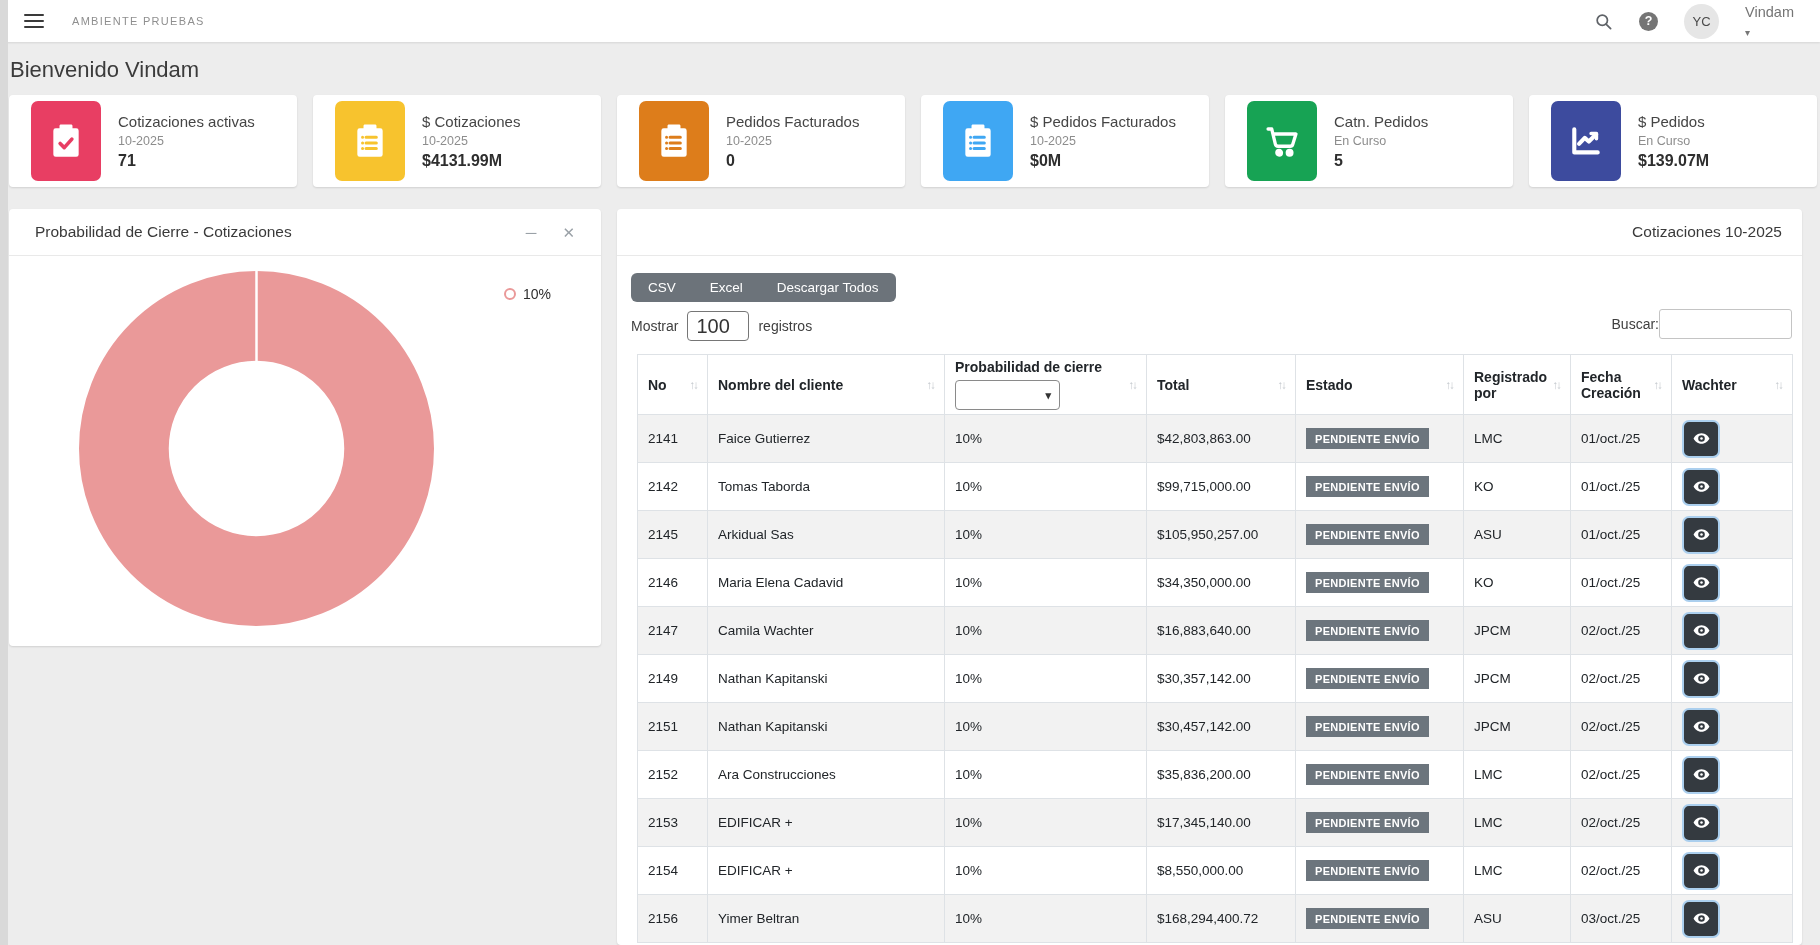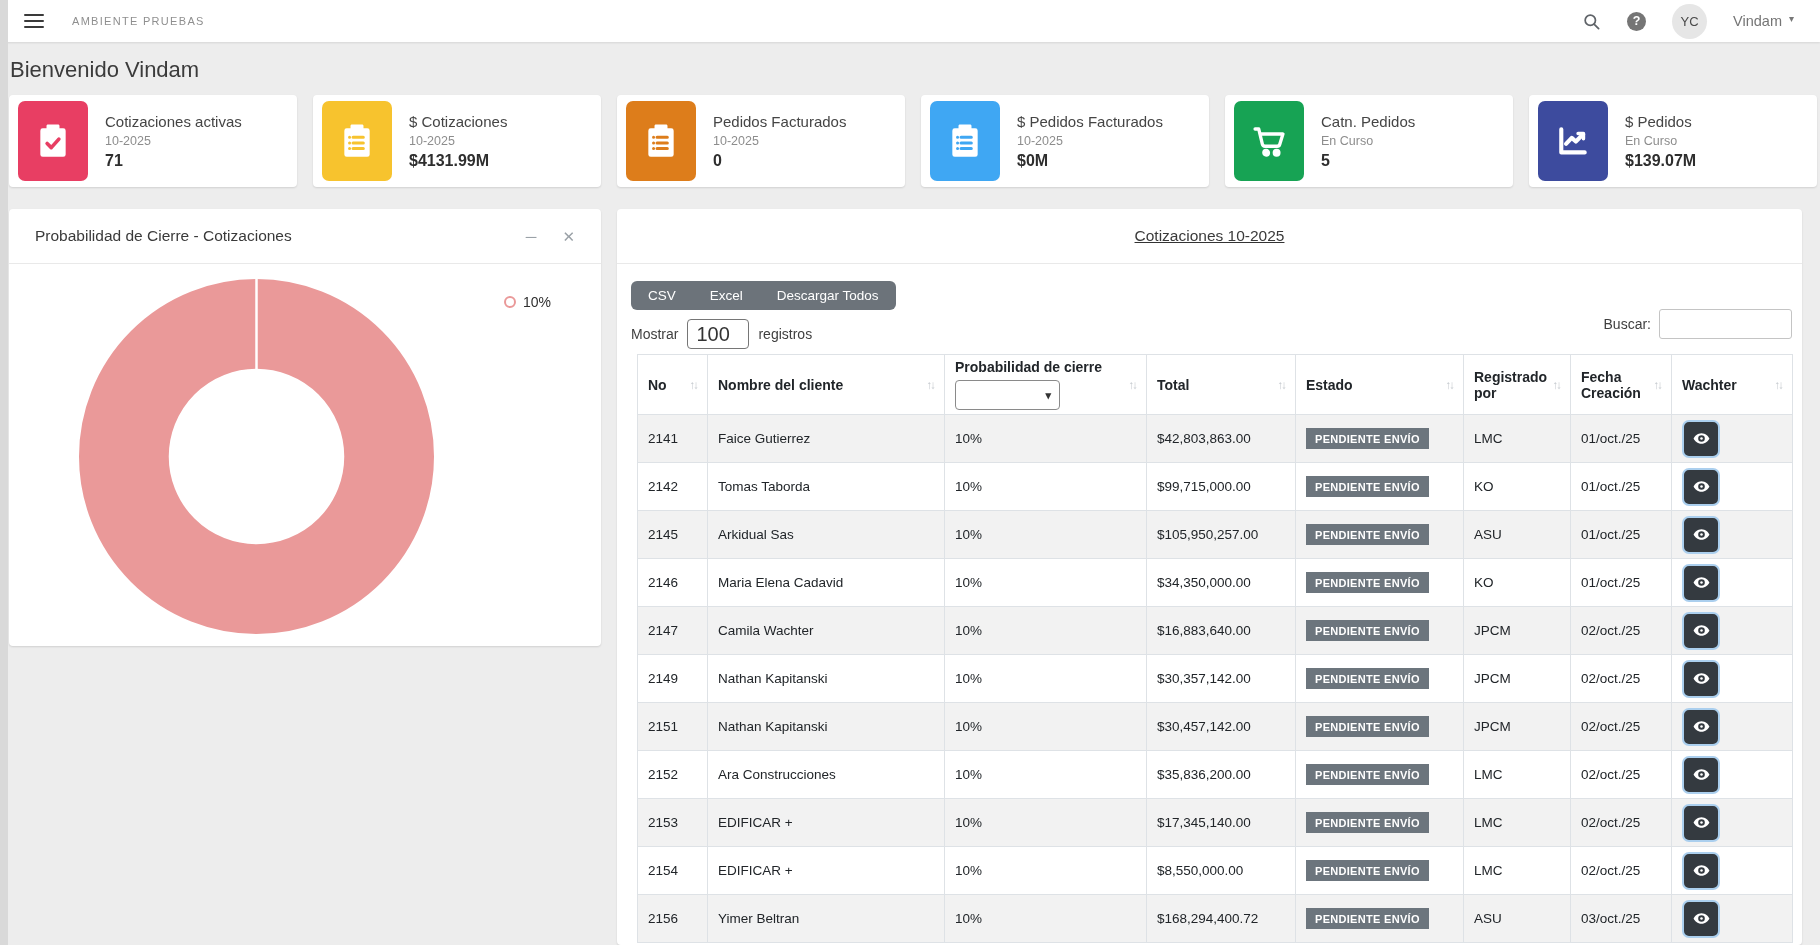--- a/index.html
+++ b/index.html
@@ -21,65 +21,65 @@
   }
   .hamburger { margin-left:24px; width:20px; cursor:pointer; }
   .hamburger span { display:block; height:2.4px; background:#3a3a3a; margin:3.4px 0; border-radius:1px; }
   .env-label { margin-left:28px; font-size:11px; letter-spacing:1.3px; color:#8f8f8f; }
   .topbar-right { margin-left:auto; display:flex; align-items:center; gap:26px; padding-right:26px; }
   .tb-icon { cursor:pointer; display:flex; align-items:center; }
   .help-circle { width:19px; height:19px; border-radius:50%; background:#757575; color:#fff;
     font-size:12.5px; font-weight:bold; display:flex; align-items:center; justify-content:center; }
   .avatar { width:35px; height:35px; border-radius:50%; background:#e6e6e6; color:#4a4a4a;
     font-size:13px; display:flex; align-items:center; justify-content:center; cursor:pointer; }
-  .user-menu { display:flex; align-items:flex-start; gap:7px; cursor:pointer; color:#757575; font-size:14.5px; }
+  .user-menu { display:flex; align-items:flex-start; gap:7px; cursor:pointer; color:#757575; font-size:14.5px;flex-direction:column; }
   .chev { font-size:10px; color:#777; }
 
   
   .welcome { position:absolute; left:10px; top:57px; font-size:22px; font-weight:500; color:#3b3b3b; }
 
   
   .cards { position:absolute; left:9px; top:95px; display:flex; gap:16px; }
   .card { width:288px; height:92px; background:#fff; border-radius:4px;
-    box-shadow:0 1px 2px rgba(0,0,0,.12); display:flex; align-items:center; padding:5px 9px; }
+    box-shadow:0 1px 2px rgba(0,0,0,.12); display:flex; align-items:center; padding:5px 22px; }
   .card-icon { width:70px; height:80px; border-radius:7px; flex:0 0 70px;
     display:flex; align-items:center; justify-content:center; }
   .card-icon svg { width:38px; height:38px; }
   .card-text { margin-left:17px; display:flex; flex-direction:column; gap:4px; }
   .card-title { font-size:15px; color:#454545; }
   .card-period { font-size:12.5px; color:#8d8d8d; }
   .card-value { font-size:16px; font-weight:bold; color:#2e2e2e; }
 
   
   .panel { position:absolute; background:#fff; border-radius:4px; box-shadow:0 1px 2px rgba(0,0,0,.12); }
-  .panel-header { height:55px; padding:0 26px; display:flex; align-items:center;
+  .panel-header { height:47px; padding:0 26px; display:flex; align-items:center;
     justify-content:space-between; border-bottom:1px solid #e9e9e9; }
   .panel-title { font-size:15.5px; color:#3a3a3a; }
   .panel-controls { display:flex; gap:26px; }
   .panel-controls span { color:#9aa1a7; font-size:15px; cursor:pointer; line-height:1; }
 
   
   .chart-panel { left:9px; top:209px; width:592px; height:437px; }
   .chart-body { position:relative; height:389px; }
   .donut { position:absolute; left:70px; top:15px; width:355px; height:355px; }
   .legend { position:absolute; left:495px; top:30px; display:flex; align-items:center; gap:7px; cursor:pointer; }
   .legend-marker { width:12px; height:12px; border-radius:50%; border:2px solid #ea9999; background:#fff; }
   .legend-label { font-size:14px; color:#2f2f2f; }
 
   
   .table-panel { left:617px; top:209px; width:1185px; height:736px; overflow:hidden; }
-  .table-panel .panel-header { padding:12px 20px; justify-content:center;text-decoration:underline; }
+  .table-panel .panel-header { padding:12px 20px; justify-content:flex-end; }
   .toolbar { padding:17px 20px 0 14px; }
   .export-group { display:inline-flex; background:#6c737a; border-radius:6px; overflow:hidden; }
   .export-btn { background:transparent; border:none; color:#fff; font-size:13.5px;
     font-family:inherit; padding:7px 17px; cursor:pointer; }
   .show-row { margin-top:9px; display:flex; align-items:center; gap:9px; font-size:14px; color:#3f3f3f; }
   .show-input { width:62px; height:30px; border:1px solid #767676; border-radius:4px;
     padding:0 8px; font-size:20px; font-family:inherit; color:#333; }
-  .search-box { position:absolute; right:10px; top:100px; display:flex; align-items:center; gap:8px;
+  .search-box { position:absolute; right:10px; top:100px; display:flex; align-items:center; 
     font-size:14px; color:#3f3f3f; }
   .search-input { width:133px; height:30px; border:1px solid #c4c4c4; border-radius:3px;
     padding:0 8px; font-size:14px; font-family:inherit; background:#fff; }
 
   
   .dt-wrap { position:absolute; left:20px; top:145px; right:10px; }
   table { border-collapse:collapse; width:100%; table-layout:fixed; }
   th, td { border:1px solid #dee2e6; padding:0 10px; text-align:left; }
   th { height:60px; font-size:14px; color:#212529; vertical-align:middle; background:#fff; }
   td { height:48px; font-size:13.5px; color:#212529; }

